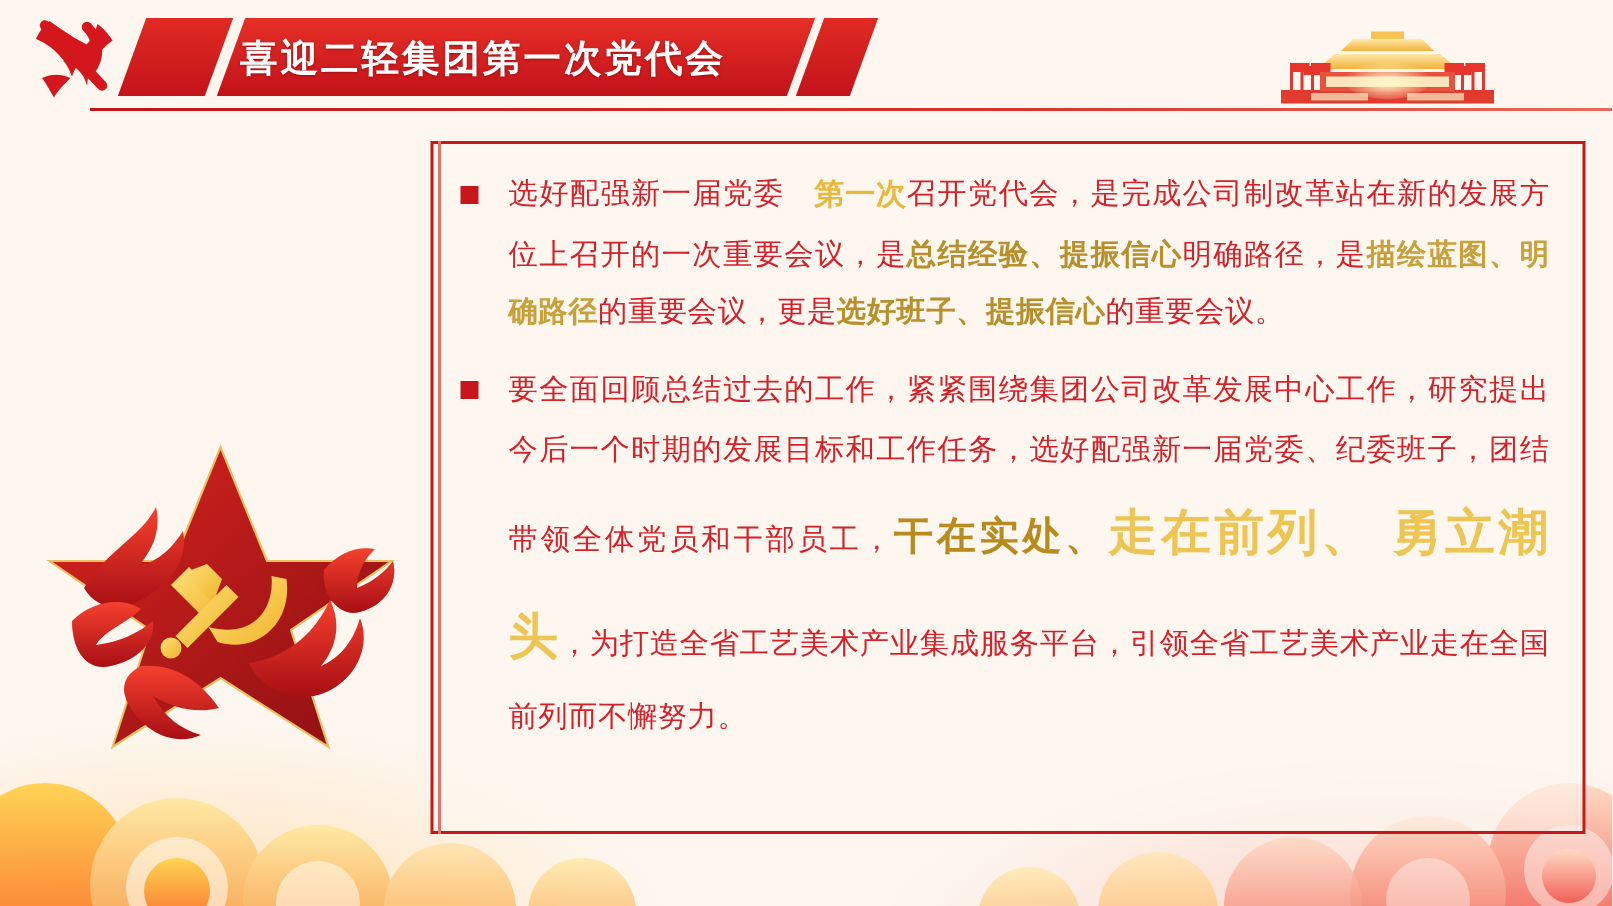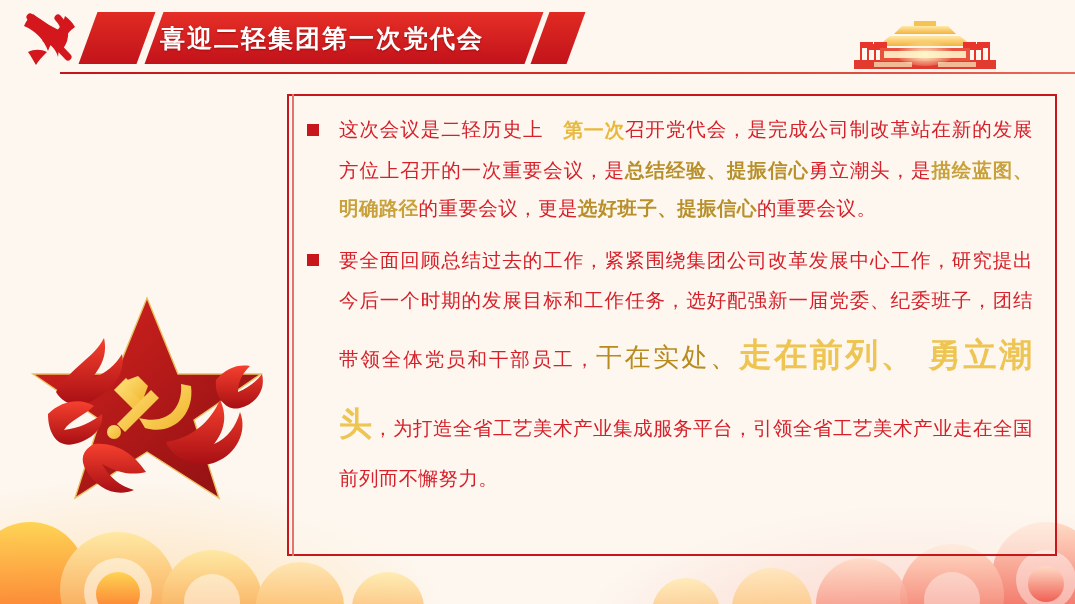--- a/index.html
+++ b/index.html
@@ -75,21 +75,21 @@
     text-align:justify;letter-spacing:.4px;
   }
   .para.p2{line-height:2.08;}
   .hi-gold-big{
     color:#e8b93f;font-size:20px;font-weight:bold;
     letter-spacing:0;vertical-align:-1px;margin-left:20px;
   }
   .hi-gold{color:#b8902b;font-weight:bold;}
   .hi-bronze{color:#c9a13a;font-weight:bold;}
   .hi-big-bronze{
-    color:#b88b1e;font-size:26px;font-weight:normal;letter-spacing:1px;
+    color:#b88b1e;font-size:26px;font-weight:bold;letter-spacing:1px;
   }
   .hi-big-yellow{
     color:#eec452;font-size:33px;font-weight:bold;letter-spacing:1px;
   }
 </style>
 </head>
 <body>
 
 <div id="slide">
 
@@ -224,21 +224,21 @@
       <circle cx="772" cy="100" r="40" fill="url(#cl4)" opacity=".8"></circle>
       <circle cx="686" cy="104" r="34" fill="url(#cl2)" opacity=".7"></circle>
     </g>
   </svg>
 
   <div class="content-box">
 
     <div class="bullet-row b1">
       <span class="bullet-mark"></span>
       <p class="para p1">
-        <span>这次会议是二轻历史上</span><span class="hi-gold-big">第一次</span><span>召开党代会，是完成公司制改革站在新的发展方位上召开的一次重要会议，是</span><span class="hi-gold">总结经验、提振信心</span><span>勇立潮头，是</span><span class="hi-bronze">描绘蓝图、明确路径</span><span>的重要会议，更是</span><span class="hi-gold">选好班子、提振信心</span><span>的重要会议。</span>
+        <span>选好配强新一届党委</span><span class="hi-gold-big">第一次</span><span>召开党代会，是完成公司制改革站在新的发展方位上召开的一次重要会议，是</span><span class="hi-gold">总结经验、提振信心</span><span>明确路径，是</span><span class="hi-bronze">描绘蓝图、明确路径</span><span>的重要会议，更是</span><span class="hi-gold">选好班子、提振信心</span><span>的重要会议。</span>
       </p>
     </div>
 
     <div class="bullet-row b2">
       <span class="bullet-mark"></span>
       <p class="para p2">
         <span>要全面回顾总结过去的工作，紧紧围绕集团公司改革发展中心工作，研究提出今后一个时期的发展目标和工作任务，选好配强新一届党委、纪委班子，团结带领全体党员和干部员工，</span><span class="hi-big-bronze">干在实处、</span><span class="hi-big-yellow">走在前列、 勇立潮头</span><span>，为打造全省工艺美术产业集成服务平台，引领全省工艺美术产业走在全国前列而不懈努力。</span>
       </p>
     </div>
 

